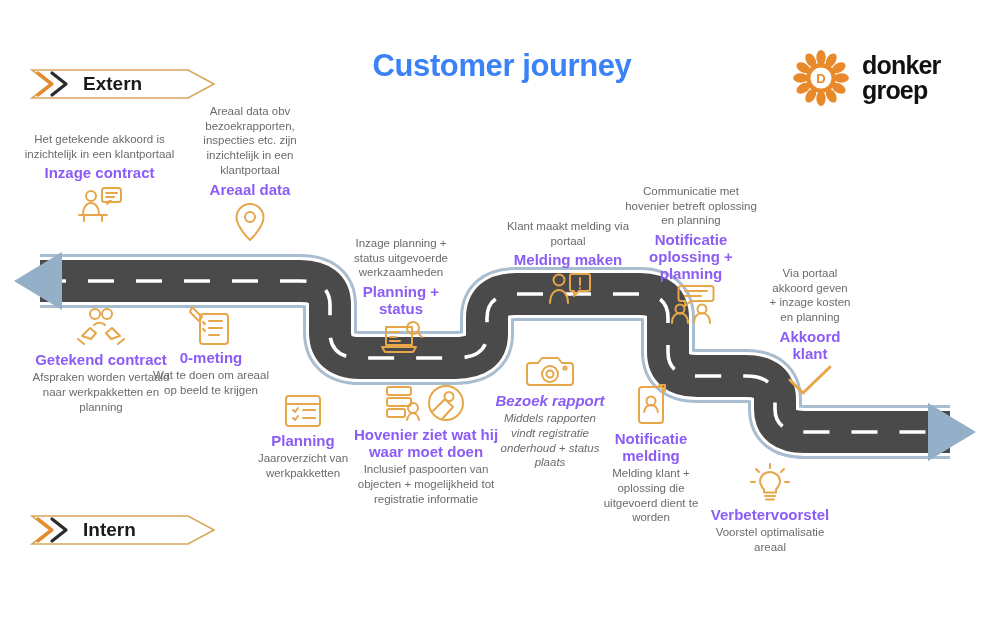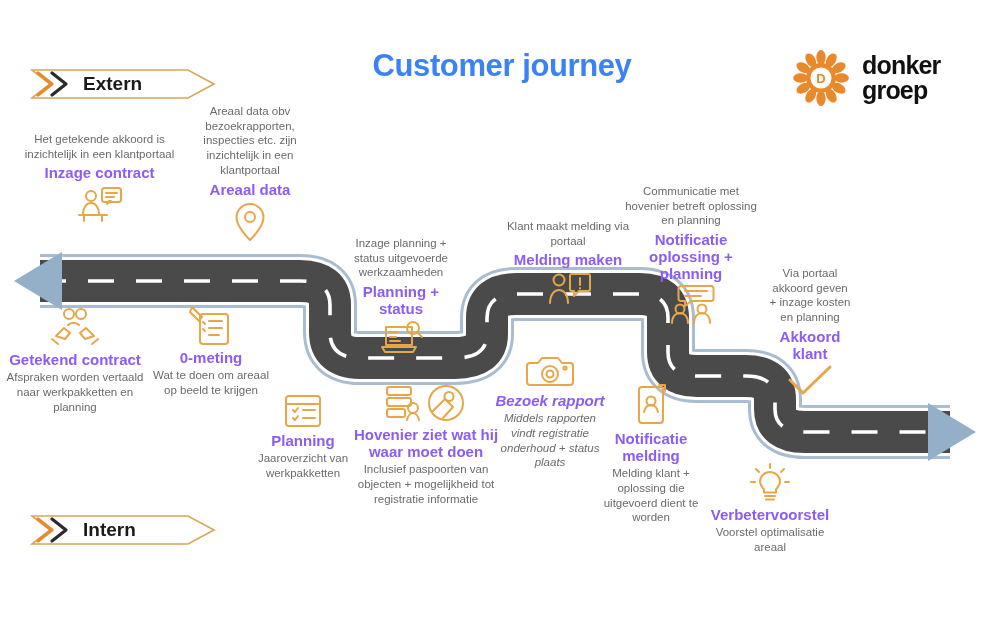--- a/index.html
+++ b/index.html
@@ -199,21 +199,21 @@
     <div class="cap">Areaal data obv bezoekrapporten, inspecties etc. zijn inzichtelijk in een klantportaal</div>
     <div class="ttl">Areaal data</div>
     <div class="icon">
       <svg width="38" height="44" viewBox="0 0 38 44">
         <path class="ic" d="M19 4 c-7.5 0-13.5 6-13.5 13.5 C5.5 27 19 40 19 40 s13.5-13 13.5-22.5 C32.5 10 26.5 4 19 4 Z"></path>
         <circle class="ic" cx="19" cy="17" r="5"></circle>
       </svg>
     </div>
   </div>
 
-  <div class="step" style="left:0; top:305px; width:150px;">
+  <div class="step" style="left:26px; top:305px; width:150px;">
     <div class="icon">
       <svg width="50" height="42" viewBox="0 0 50 42">
         <circle class="ic" cx="19" cy="8" r="5"></circle>
         <circle class="ic" cx="31" cy="8" r="5"></circle>
         <path class="ic" d="M6 30 l8-8 6 5 -5 6 z"></path>
         <path class="ic" d="M44 30 l-8-8 -6 5 5 6 z"></path>
         <path class="ic" d="M18 19 c3-3 8-3 11 0"></path>
         <path class="ic" d="M2 33 l6 5 M48 33 l-6 5"></path>
       </svg>
     </div>

